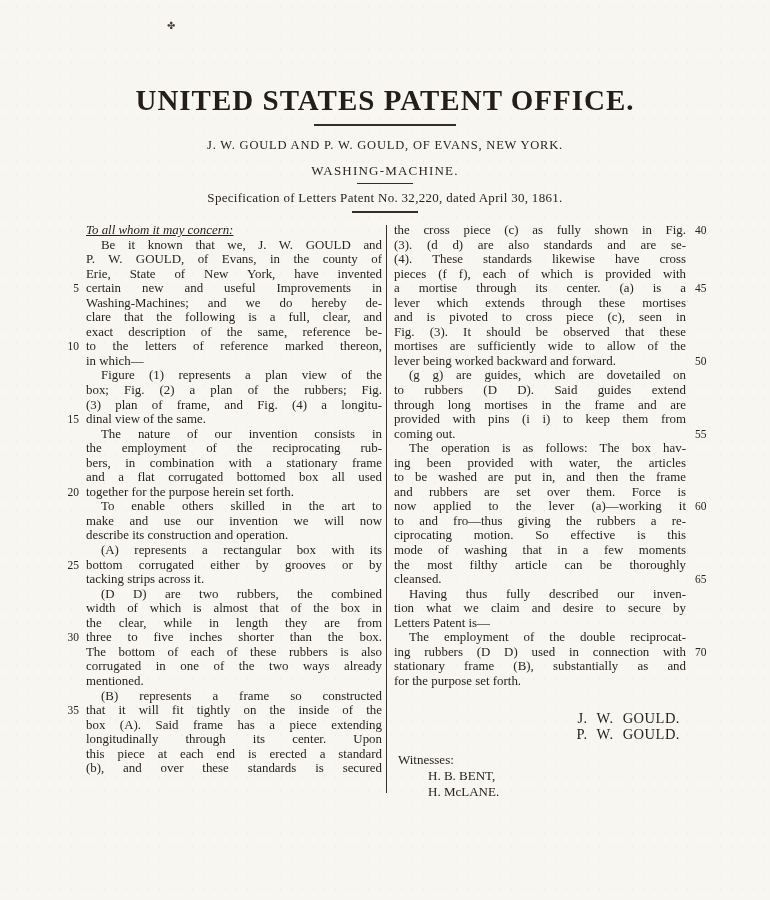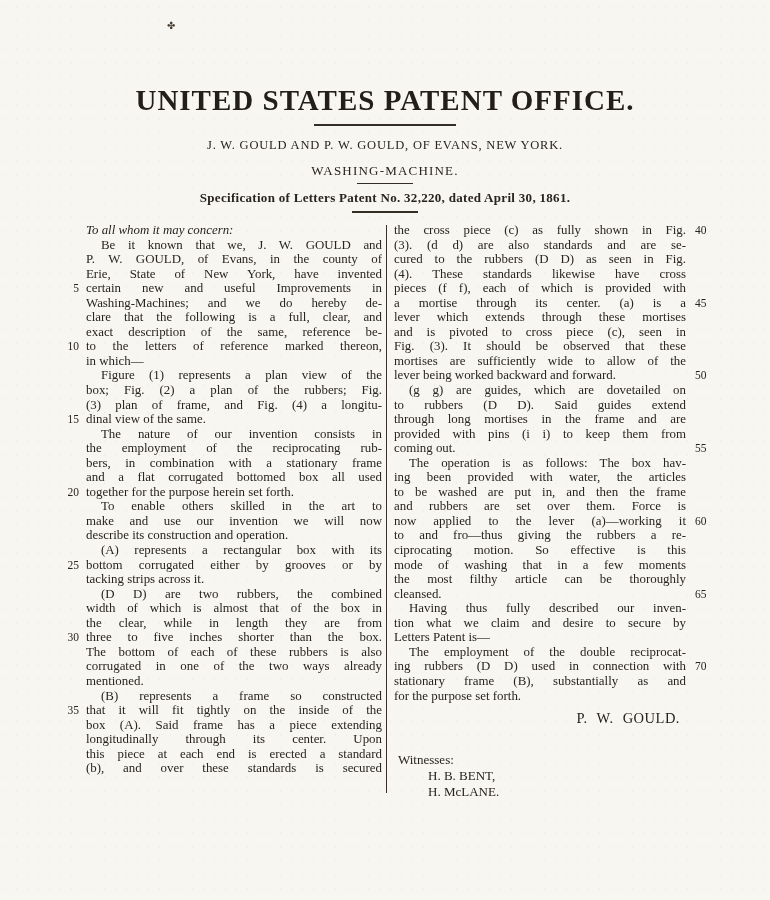--- a/index.html
+++ b/index.html
@@ -30,39 +30,39 @@
   .byline{
     position:absolute;top:138px;left:0;right:0;
     text-align:center;font-size:12.5px;letter-spacing:0.8px;
   }
   .invention{
     position:absolute;top:163px;left:0;right:0;
     text-align:center;font-size:13px;font-weight:normal;letter-spacing:1.2px;
   }
   .specline{
     position:absolute;top:190px;left:0;right:0;
-    text-align:center;font-size:13px;font-weight:bold;letter-spacing:0.3px;
+    text-align:center;font-size:13px;font-weight:normal;letter-spacing:0.3px;
   }
   .col{position:absolute;top:223px;font-size:12.9px;}
   .col-left{left:54px;width:328px;}
   .col-right{left:394px;width:318px;}
   .divider{position:absolute;left:386px;top:225px;width:1px;height:568px;background:#37312a;}
   .line{display:flex;height:14.55px;line-height:14.5px;overflow:hidden;}
   .num{
     flex:0 0 26px;font-size:11.5px;color:#29241e;
   }
   .col-left .num{flex-basis:32px;text-align:right;padding-right:7px;box-sizing:border-box;}
   .col-right .num{text-align:left;padding-left:9px;box-sizing:border-box;font-family:Liberation Serif, serif;}
   .txt{
     flex:1 1 auto;min-width:0;
     text-align:justify;text-align-last:justify;
   }
   .line.end .txt{text-align-last:left;}
   .line.indent .txt{text-indent:15px;}
-  .line.italic .txt{font-style:italic;}
+  .line.italic .txt{font-style:italic;text-decoration:underline;}
   .signatures{
     position:absolute;top:711px;left:394px;width:300px;
     text-align:right;padding-right:14px;box-sizing:border-box;
     font-size:14.5px;line-height:15.8px;letter-spacing:0.5px;word-spacing:5px;
     color:#231e18;
   }
   .witnesses{
     position:absolute;top:752px;left:398px;width:250px;
     font-size:13px;line-height:16px;
   }
@@ -246,24 +246,20 @@
   <div class="col col-right">
       <div class="line">
         <span class="txt">the cross piece (c) as fully shown in Fig.</span>
         <span class="num">40</span>
       </div>
       <div class="line">
         <span class="txt">(3). (d d) are also standards and are se-</span>
         <span class="num"></span>
       </div>
       <div class="line">
-        <span class="txt">cured to the rubbers (D D) as seen in Fig.</span>
-        <span class="num"></span>
-      </div>
-      <div class="line">
         <span class="txt">(4). These standards likewise have cross</span>
         <span class="num"></span>
       </div>
       <div class="line">
         <span class="txt">pieces (f f), each of which is provided with</span>
         <span class="num"></span>
       </div>
       <div class="line">
         <span class="txt">a mortise through its center. (a) is a</span>
         <span class="num">45</span>
@@ -372,20 +368,21 @@
         <span class="txt">stationary frame (B), substantially as and</span>
         <span class="num"></span>
       </div>
       <div class="line end">
         <span class="txt">for the purpose set forth.</span>
         <span class="num"></span>
       </div>
     </div>
 
   <div class="signatures">
+    <div>J. W. GOULD.</div>
     <div>P. W. GOULD.</div>
   </div>
 
   <div class="witnesses">
     <div>Witnesses:</div>
     <div class="name">H. B. BENT,</div>
     <div class="name">H. McLANE.</div>
   </div>
 
 </div>

